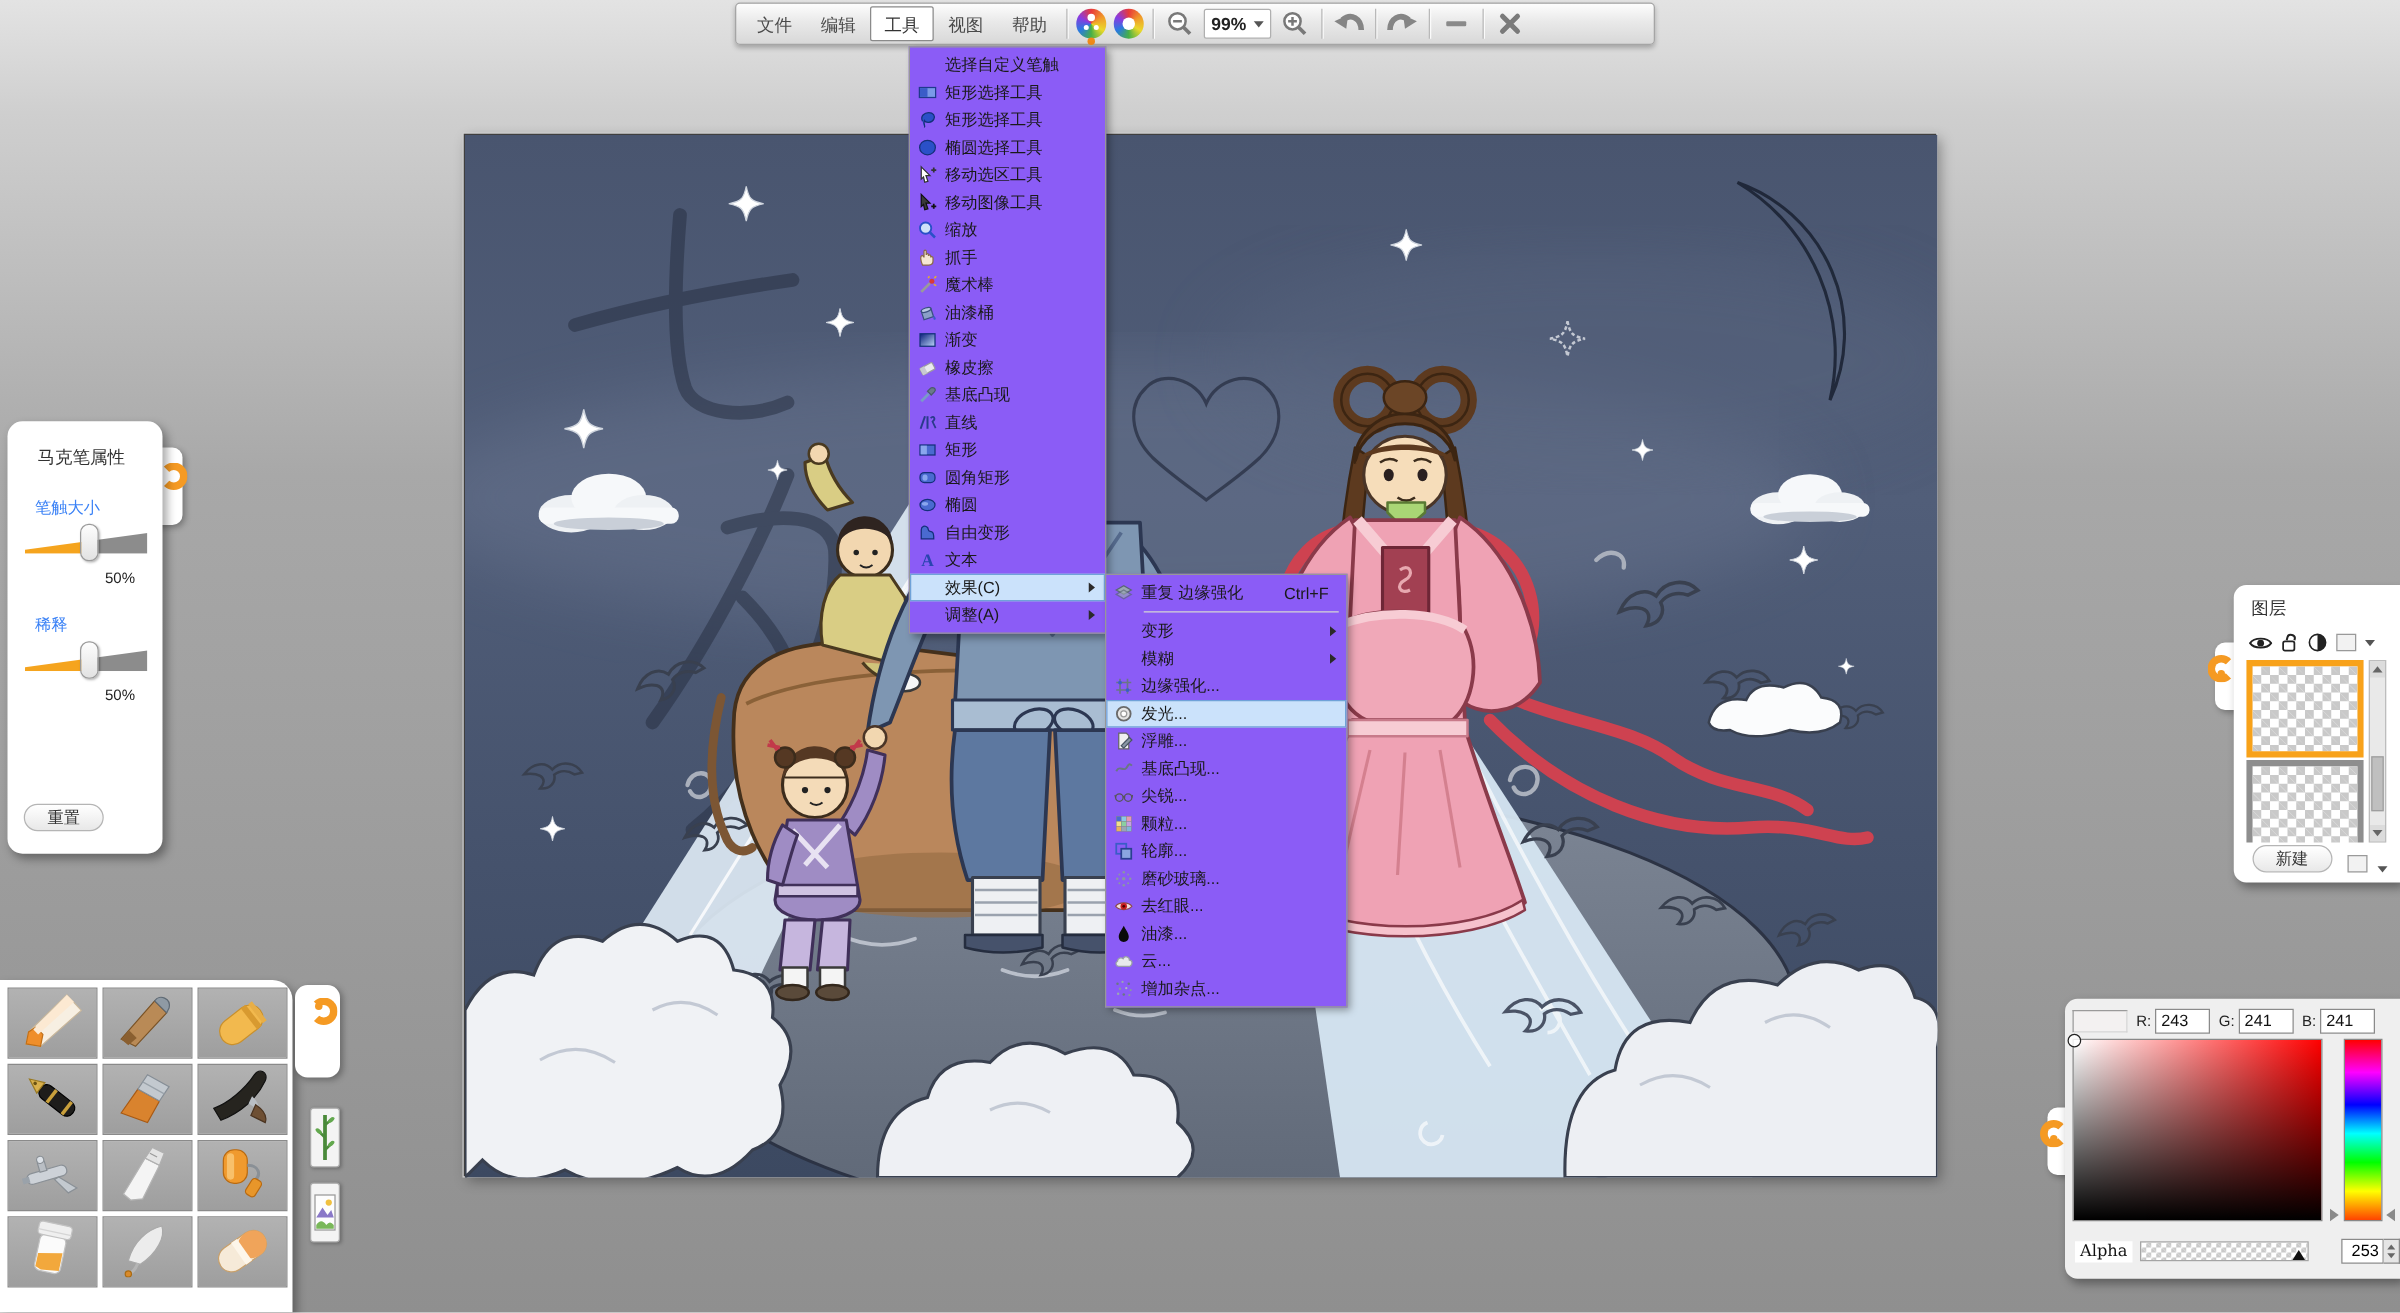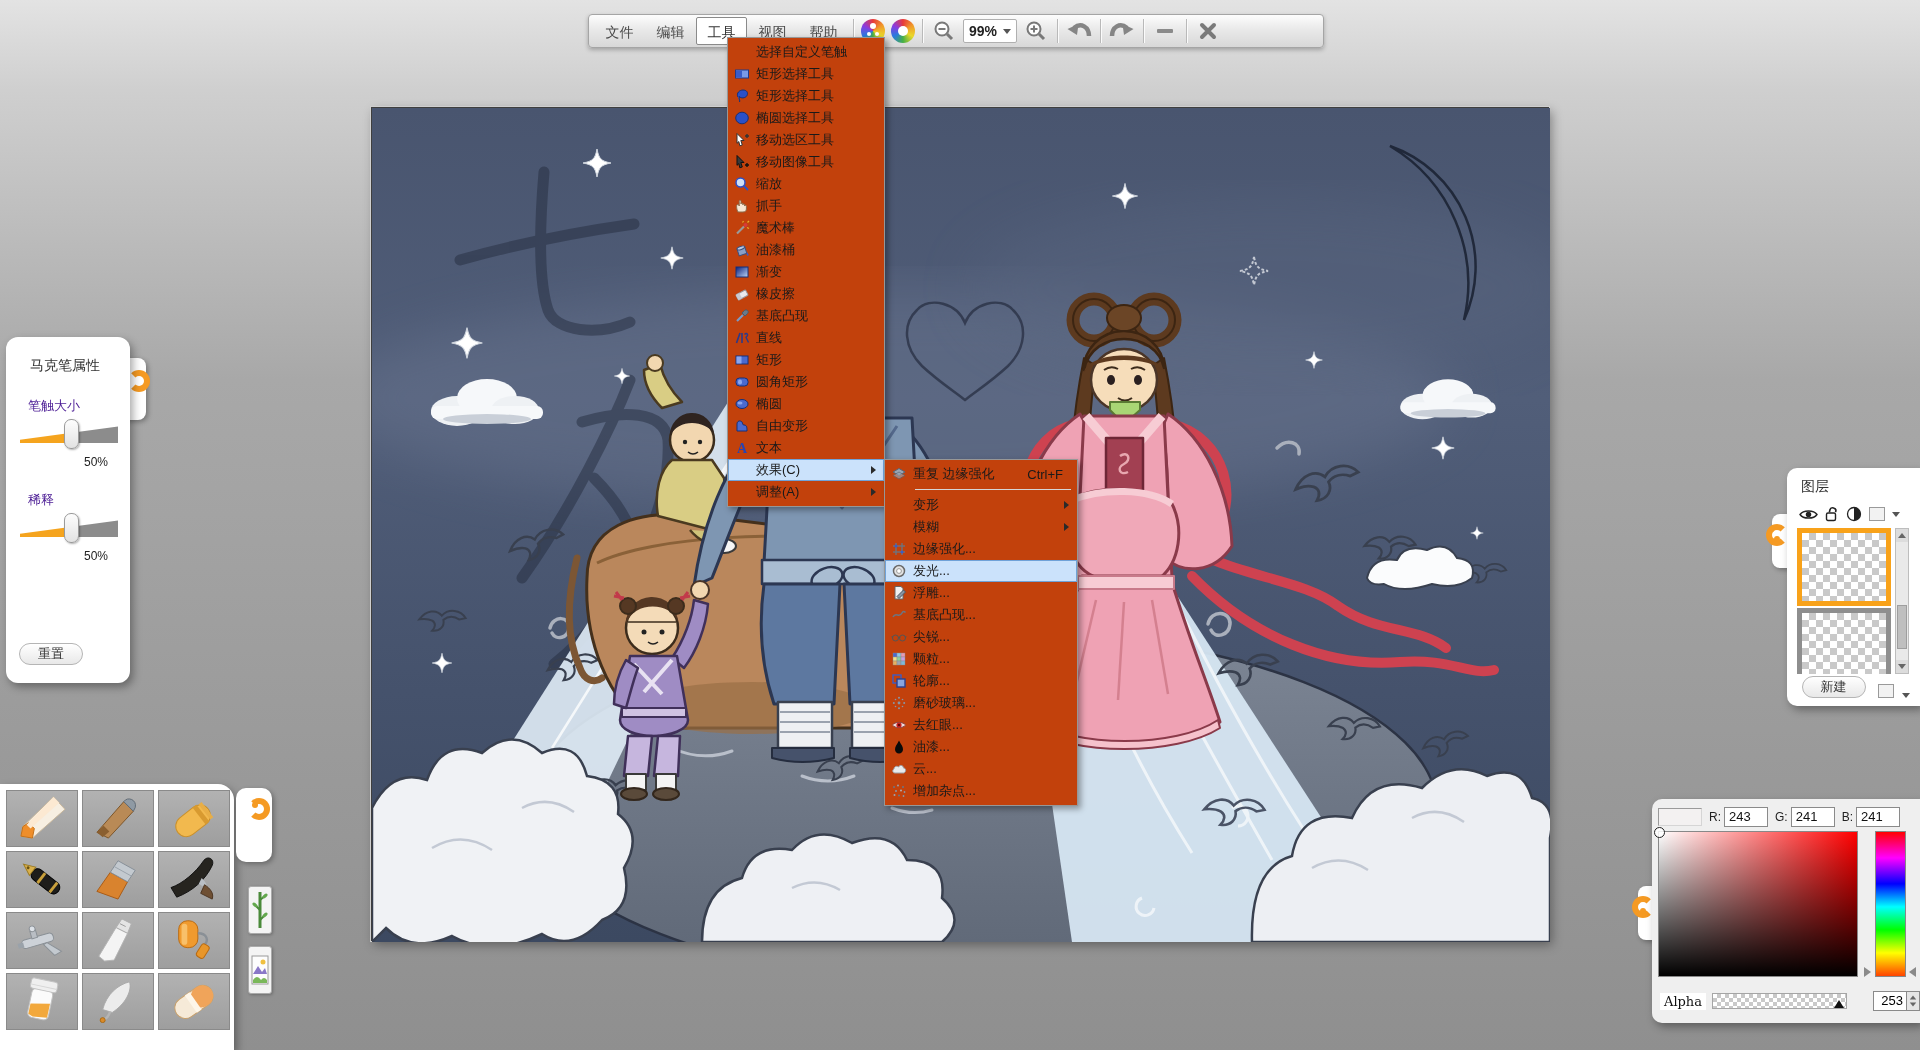--- a/index.html
+++ b/index.html
@@ -6,21 +6,21 @@
   html,body { width:1920px; height:1050px; overflow:hidden;
     font-family:"Liberation Sans", sans-serif; }
   body { background: linear-gradient(#e3e3e3 0px, #cfcfcf 90px, #a8a8a8 380px, #8f8f8f 100%); position:relative; }
 
   
   #canvas-wrap { position:absolute; left:371px; top:107px; width:1178px; height:834px;
     border:1px solid #3f3f3f; box-shadow:0 0 0 1px #cfcfcf, 3px 4px 10px rgba(0,0,0,.35); z-index:1; }
   #canvas-wrap svg { display:block; }
 
   
-  #toolbar { position:absolute; left:588px; top:14px; width:736px; height:34px; z-index:6;
+  #toolbar { position:absolute; left:588px; top:2px; width:736px; height:34px; z-index:6;
     background:linear-gradient(#fdfdfd,#e9e9e9 45%,#d8d8d8); border:1px solid #a5a5a5; border-radius:4px;
     display:flex; align-items:center; padding:0 5px; box-shadow:0 2px 4px rgba(0,0,0,.25); }
   .tb-sep { width:1px; height:24px; background:#b9b9b9; margin:0 4px; box-shadow:1px 0 0 #fbfbfb; }
   .menu-btn { width:51px; height:28px; line-height:28px; text-align:center; font-size:14px; color:#4a4a4a;
     border:1px solid transparent; border-radius:2px; cursor:default; }
   .menu-btn.active { background:#ffffff; border-color:#8a8a8a; color:#333; }
   .tb-ico { width:30px; height:28px; display:flex; align-items:center; justify-content:center; position:relative; }
   .rainbow { width:24px; height:24px; border-radius:50%;
     background:conic-gradient(#e83a3a,#f09a2a,#ead82a,#46b046,#2a7ae0,#8a3ae0,#e83a3a); position:relative; }
   .rainbow::after { content:""; position:absolute; left:7px; top:7px; width:10px; height:10px;
@@ -29,21 +29,21 @@
   .orange-dot { position:absolute; left:12px; bottom:-3px; width:6px; height:6px; border-radius:50%; background:#f08a1a; }
   .zoom-combo { display:flex; align-items:center; background:#fff; border:1px solid #b0b0b0; border-radius:2px;
     height:24px; padding:0 5px; margin:0 2px; }
   .zoom-combo span { font-size:14px; font-weight:bold; color:#222; margin-right:6px; }
   .dd-arrow { width:0; height:0; border-left:4px solid transparent; border-right:4px solid transparent;
     border-top:5px solid #555; }
   .tb-btn { width:34px; height:28px; display:flex; align-items:center; justify-content:center; }
   .min-glyph { width:16px; height:4px; background:#8a8a8a; border-radius:1px; }
 
   
-  .menu-pop { position:absolute; background:#c2410c; border:1px solid #979797;
+  .menu-pop { position:absolute; background:#8b5cf6; border:1px solid #979797;
     box-shadow:3px 3px 6px rgba(0,0,0,.35); z-index:7; padding:3px 0; }
   #tools-menu { left:727px; top:37px; width:158px; }
   #effects-menu { left:884px; top:459px; width:194px; }
   .menu-row { height:22px; display:flex; align-items:center; position:relative; padding-right:6px; }
   .menu-row .mi-icon { width:28px; display:flex; justify-content:center; align-items:center; flex:0 0 28px; }
   .menu-row .mi-label { font-size:13px; color:#1a1a1a; white-space:nowrap; }
   .menu-row .mi-short { margin-left:auto; font-size:13px; color:#1a1a1a; padding-right:8px; }
   .menu-row .mi-arrow { margin-left:auto; width:0; height:0; border-left:5px solid #2a2a2a;
     border-top:4px solid transparent; border-bottom:4px solid transparent; margin-right:2px; }
   .menu-row.hl { background:#cbe2fb; outline:1px solid #70a2d8; outline-offset:-1px; }
@@ -52,21 +52,21 @@
   
   .panel { position:absolute; background:#fff; box-shadow:3px 4px 8px rgba(0,0,0,.35); z-index:5; }
   .side-tab { position:absolute; background:#fff; border-radius:8px; box-shadow:2px 2px 5px rgba(0,0,0,.3); }
   .tab-logo { position:absolute; border:6px solid #f59a23; border-left-color:transparent; border-radius:50%;
     width:22px; height:22px; }
   .tab-dot { position:absolute; width:6px; height:6px; background:#f59a23; border-radius:50%; }
 
   
   #marker-panel { left:6px; top:337px; width:124px; height:346px; border-radius:12px; }
   #marker-panel .p-title { font-size:14px; color:#333; padding:20px 0 0 24px;font-family:Liberation Mono, monospace; }
-  .slider-label { font-size:13px; color:#4c1d95; margin:22px 0 6px 22px; }
+  .slider-label { font-size:13px; color:#3b82f6; margin:22px 0 6px 22px; }
   .wedge-slider { position:relative; width:98px; height:26px; margin-left:14px; }
   .wedge { position:absolute; inset:4px 0 4px 0; clip-path:polygon(0 82%, 100% 8%, 100% 100%, 0 100%);
     background:linear-gradient(to right,#f5a41e 0 50%,#8c8c8c 50% 100%); }
   .wedge-thumb { position:absolute; left:44px; top:-2px; width:15px; height:30px; border-radius:7px;
     background:linear-gradient(#fdfdfd,#e2e2e2); border:1px solid #9a9a9a; box-shadow:1px 1px 2px rgba(0,0,0,.3); }
   .slider-val { font-size:12px; color:#222; text-align:right; margin:8px 22px 0 0; }
   .pill-btn { display:block; margin:0 auto; width:64px; height:22px; border-radius:11px;
     background:linear-gradient(#ffffff,#e8e8e8); border:1px solid #b5b5b5; font-size:13px; color:#333;
     text-align:center; line-height:20px; }
   #marker-reset { position:absolute; left:13px; bottom:18px; }

